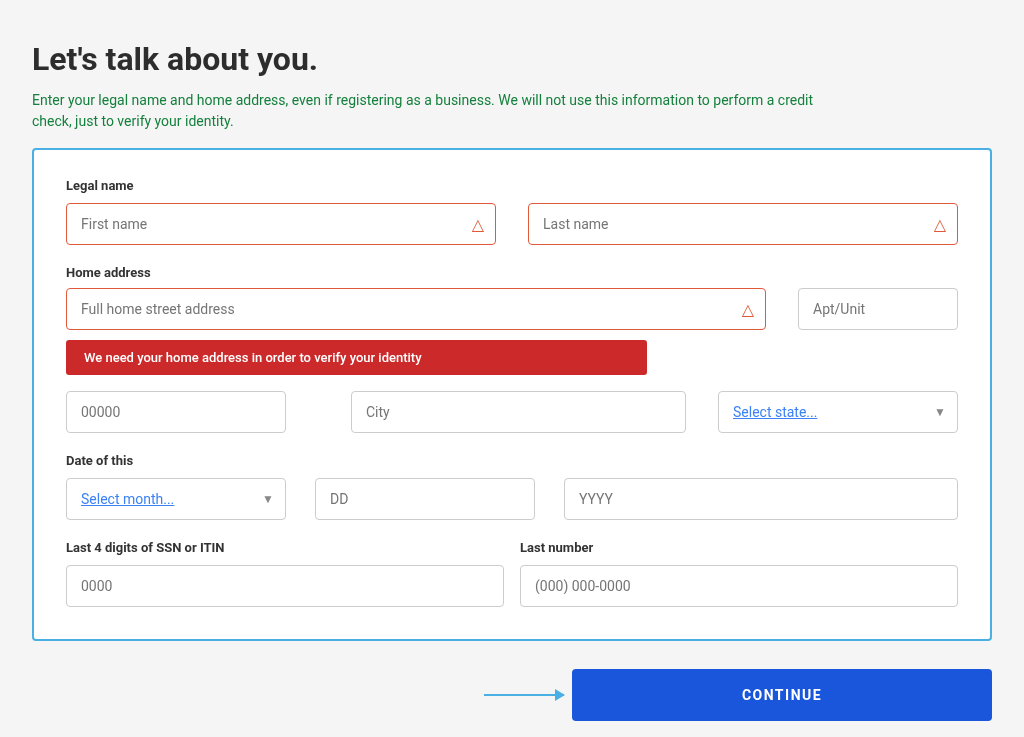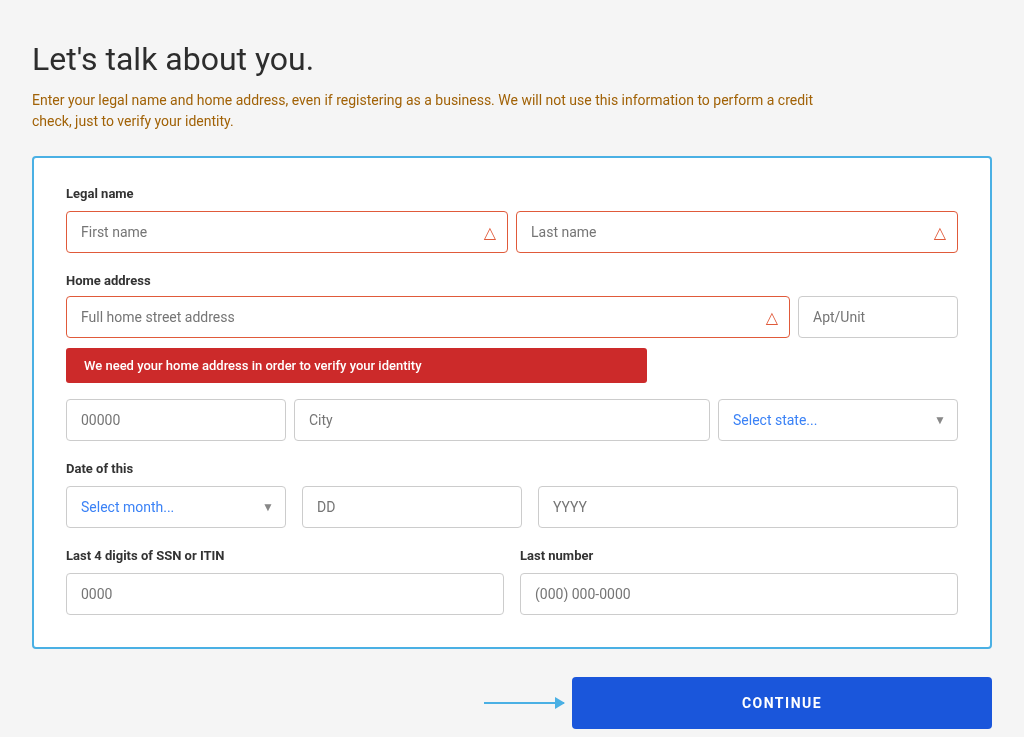--- a/index.html
+++ b/index.html
@@ -18,29 +18,29 @@
       padding: 40px 20px;
     }
 
     .page-container {
       width: 960px;
       max-width: 100%;
     }
 
     .page-title {
       font-size: 32px;
-      font-weight: 400;
+      font-weight: 700;
       color: #2d2d2d;
       margin-bottom: 12px;
     }
 
     .page-subtitle {
       font-size: 14px;
-      color: #a16207;
-      margin-bottom: 24px;
+      color: #15803d;
+      margin-bottom: 16px;
       line-height: 1.5;
       max-width: 820px;
     }
 
     .form-card {
       border: 2.5px solid #4ab0e4;
       border-radius: 4px;
       background: #fff;
       padding: 28px 32px 32px;
       margin-bottom: 28px;
@@ -48,21 +48,21 @@
 
     .field-group-label {
       font-size: 13px;
       font-weight: 700;
       color: #333;
       margin-bottom: 10px;
     }
 
     .field-row {
       display: flex;
-      gap: 8px;
+      gap: 32px;
       margin-bottom: 20px;
     }
 
     .field-half {
       flex: 1;
     }
 
     .field-full {
       flex: 2;
     }
@@ -70,20 +70,21 @@
     .field-apt {
       flex: 0 0 160px;
     }
 
     .field-zip {
       flex: 0 0 220px;
     }
 
     .field-city {
       flex: 1;
+      margin-left: 33px;
     }
 
     .field-state {
       flex: 0 0 240px;
     }
 
     .input-wrapper {
       position: relative;
       display: flex;
       align-items: center;
@@ -115,20 +116,21 @@
       font-size: 16px;
       pointer-events: none;
     }
 
     .select-wrapper {
       position: relative;
     }
 
     .select-wrapper select {
       padding-right: 52px;
+      text-decoration: underline;
     }
 
     .select-arrow {
       position: absolute;
       right: 12px;
       top: 50%;
       transform: translateY(-50%);
       pointer-events: none;
       color: #888;
       font-size: 12px;
@@ -192,21 +194,21 @@
       padding: 18px 60px;
       font-size: 14px;
       font-weight: 700;
       letter-spacing: 1.5px;
       cursor: pointer;
       width: 420px;
     }
 
     .date-row {
       display: flex;
-      gap: 16px;
+      gap: 29px;
       margin-bottom: 20px;
       align-items: flex-end;
     }
 
     .date-month {
       flex: 0 0 220px;
     }
 
     .date-day {
       flex: 0 0 220px;

